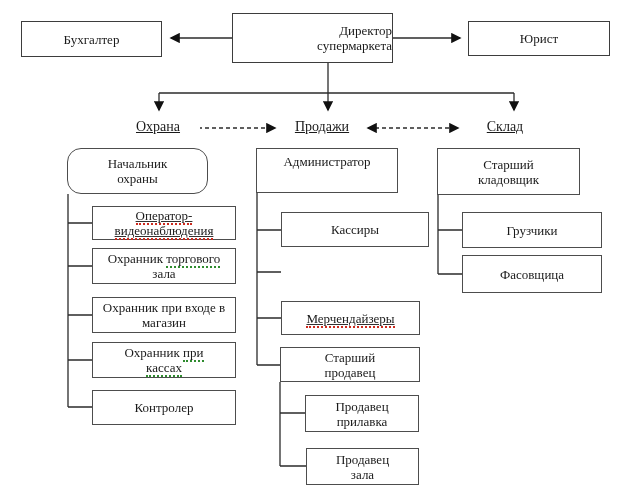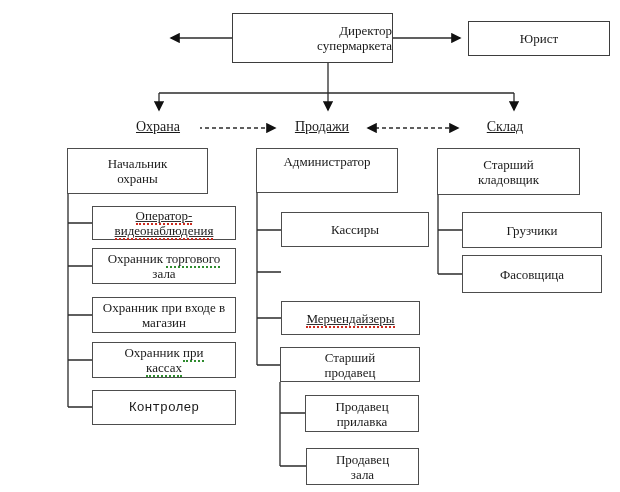--- a/index.html
+++ b/index.html
@@ -68,35 +68,38 @@
 
       <path d="M68,194 L68,407 M68,223 L92,223 M68,266 L92,266 M68,315 L92,315 M68,360 L92,360 M68,407 L92,407"></path>
 
       <path d="M257,193 L257,365 M257,230 L281,230 M257,272 L281,272 M257,318 L281,318 M257,365 L280,365"></path>
       <path d="M280,382 L280,466 M280,413 L305,413 M280,466 L306,466"></path>
 
       <path d="M438,195 L438,274 M438,230 L462,230 M438,274 L462,274"></path>
     </g>
   </svg>
 
+  <div class="box main" style="left:21px;top:21px;width:141px;height:36px;">
+    <div class="line">Бухгалтер</div>
+  </div>
 
   <div class="box main" style="left:232px;top:13px;width:161px;height:50px;align-items:flex-end;">
     <div class="line">Директор</div>
     <div class="line">супермаркета</div>
   </div>
 
   <div class="box main" style="left:468px;top:21px;width:142px;height:35px;">
     <div class="line">Юрист</div>
   </div>
 
   <div class="branch-label" style="left:116px;top:119px;width:84px;">Охрана</div>
   <div class="branch-label" style="left:280px;top:119px;width:84px;">Продажи</div>
   <div class="branch-label" style="left:463px;top:119px;width:84px;">Склад</div>
 
-  <div class="box" style="left:67px;top:148px;width:141px;height:46px;">
+  <div class="box" style="left:67px;top:148px;width:141px;height:46px;border-radius:14px;">
     <div class="line">Начальник</div>
     <div class="line">охраны</div>
   </div>
 
   <div class="box" style="left:92px;top:206px;width:144px;height:34px;">
     <div class="line"><span class="uw-red">Оператор-</span></div>
     <div class="line"><span class="uw-red">видеонаблюдения</span></div>
   </div>
 
   <div class="box" style="left:92px;top:248px;width:144px;height:36px;">
@@ -107,21 +110,21 @@
   <div class="box" style="left:92px;top:297px;width:144px;height:36px;">
     <div class="line">Охранник при входе в</div>
     <div class="line">магазин</div>
   </div>
 
   <div class="box" style="left:92px;top:342px;width:144px;height:36px;">
     <div class="line"><span>Охранник </span><span class="uw-green">при</span></div>
     <div class="line"><span class="uw-green">кассах</span></div>
   </div>
 
-  <div class="box" style="left:92px;top:390px;width:144px;height:35px;font-family:Liberation Mono, monospace;">
+  <div class="box" style="left:92px;top:390px;width:144px;height:35px;">
     <div class="line">Контролер</div>
   </div>
 
   <div class="box top-align" style="left:256px;top:148px;width:142px;height:45px;">
     <div class="line">Администратор</div>
   </div>
 
   <div class="box" style="left:281px;top:212px;width:148px;height:35px;">
     <div class="line">Кассиры</div>
   </div>

